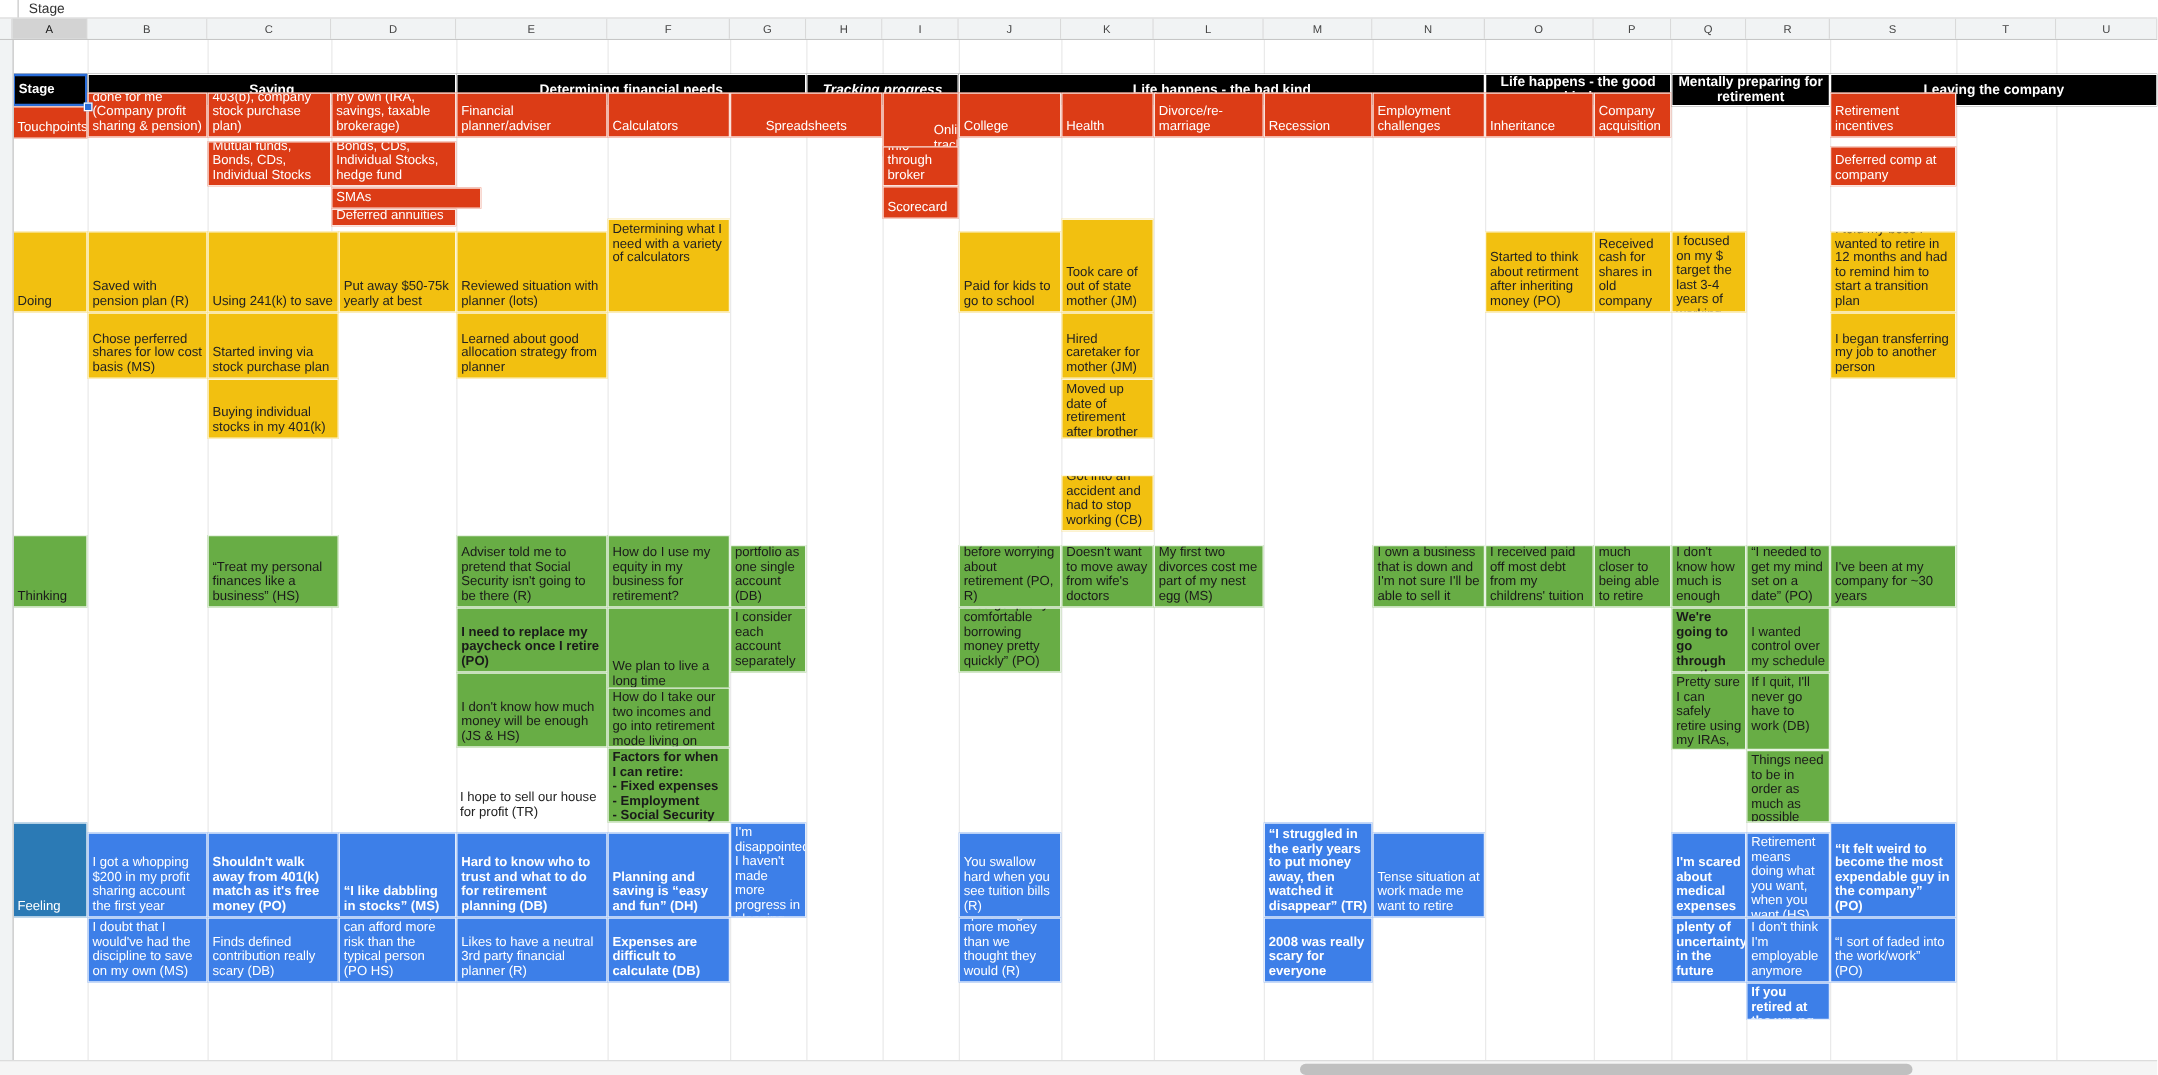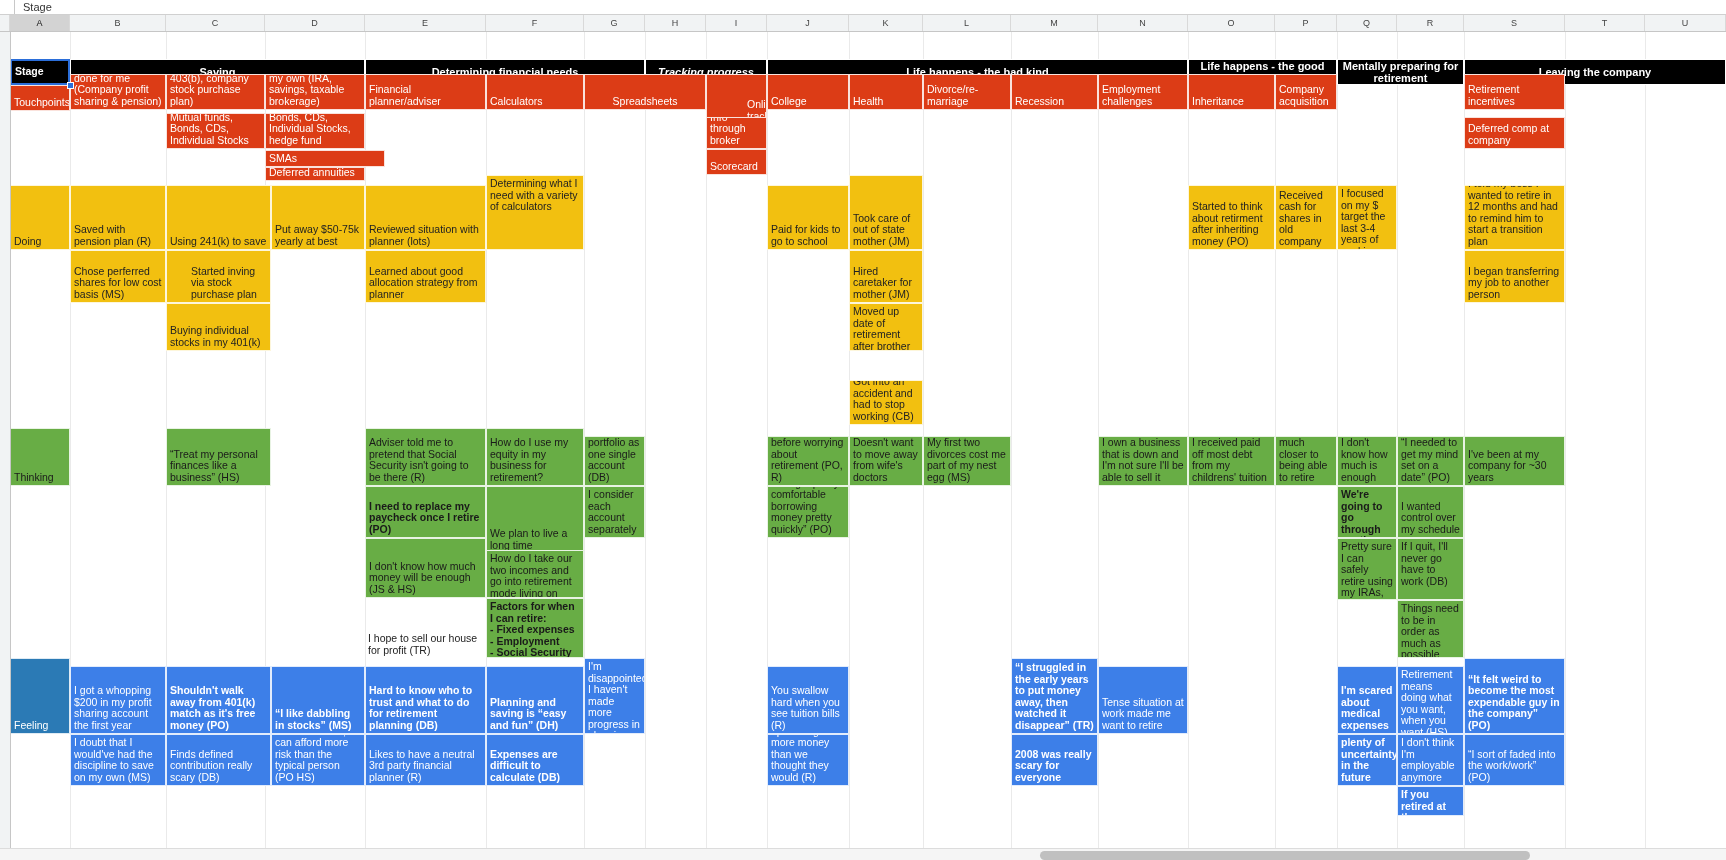--- a/index.html
+++ b/index.html
@@ -253,21 +253,21 @@
     <div class="cell doing top" style="left: 1337px; top: 153px; width: 60px; height: 65px;">
       <span class="top" style="white-space: pre-line;">I focused on my $ target the last 3-4 years of working (PO)</span>
     </div>
     <div class="cell doing bottom" style="left: 1464px; top: 153px; width: 101px; height: 65px;">
       <span style="white-space: pre-line;">I told my boss I wanted to retire in 12 months and had to remind him to start a transition plan</span>
     </div>
     <div class="cell doing bottom" style="left: 70px; top: 218px; width: 96px; height: 53px;">
       <span style="white-space: pre-line;">Chose perferred shares for low cost basis (MS)</span>
     </div>
     <div class="cell doing bottom" style="left: 166px; top: 218px; width: 105px; height: 53px;">
-      <span style="white-space: pre-line; margin-left: 21px;">Started inving via stock purchase plan</span>
+      <span style="white-space: pre-line;">Started inving via stock purchase plan</span>
     </div>
     <div class="cell doing bottom" style="left: 365px; top: 218px; width: 121px; height: 53px;">
       <span style="white-space: pre-line;">Learned about good allocation strategy from planner</span>
     </div>
     <div class="cell doing bottom" style="left: 849px; top: 218px; width: 74px; height: 53px;">
       <span style="white-space: pre-line;">Hired caretaker for mother (JM)</span>
     </div>
     <div class="cell doing bottom" style="left: 1464px; top: 218px; width: 101px; height: 53px;">
       <span style="white-space: pre-line;">I began transferring my job to another person</span>
     </div>

